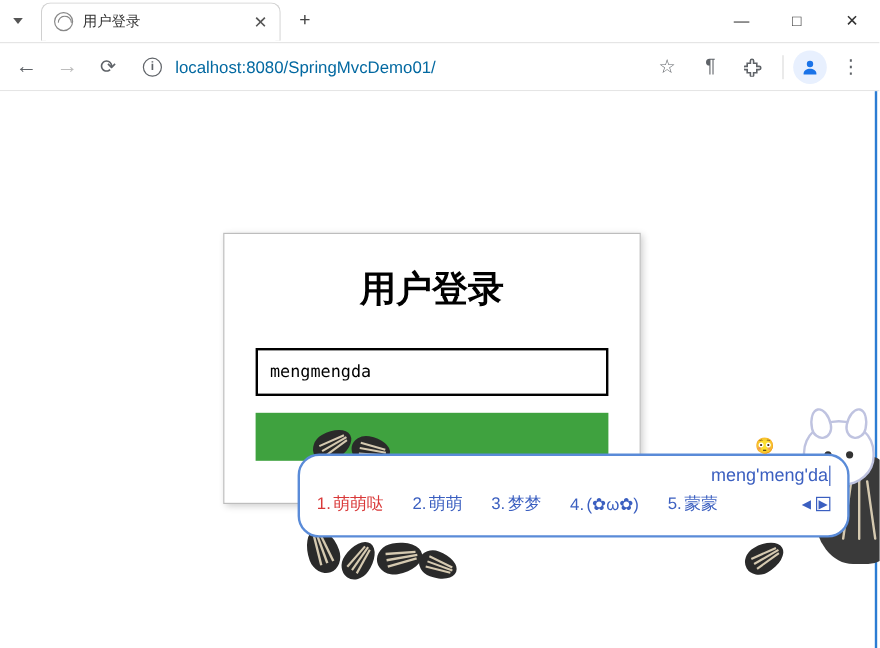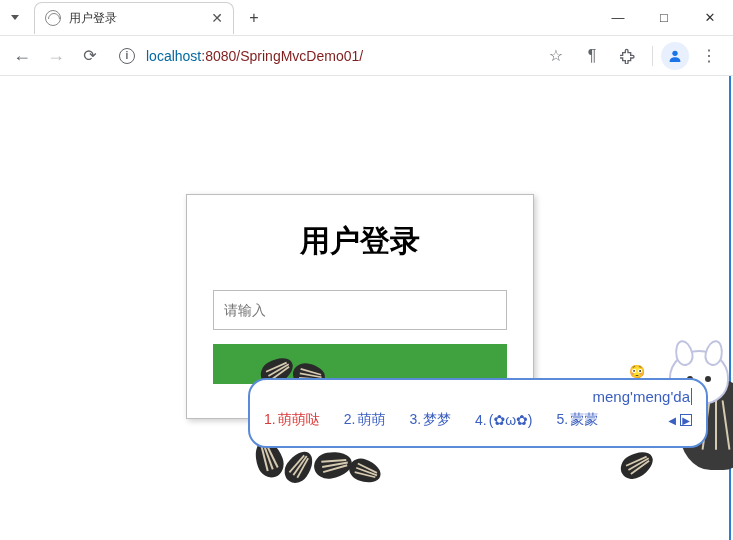--- a/index.html
+++ b/index.html
@@ -22,21 +22,21 @@
   .addrbar { height: 40px; display: flex; align-items: center; padding: 0 8px; gap: 6px; border-bottom: 1px solid #e5e5e5; }
   .nav-ico { width: 28px; height: 28px; display: flex; align-items: center; justify-content: center; color: #5f6368; border-radius: 50%; }
   .nav-ico.disabled { color: #bdbdbd; }
   .arrow-l, .arrow-r { font-size: 18px; }
   .reload { font-size: 16px; }
   .url-field { flex: 1; display: flex; align-items: center; height: 30px; margin: 0 6px; }
   .site-ico { width: 22px; height: 22px; display: flex; align-items: center; justify-content: center; color: #5f6368; margin-right: 8px; }
   .site-ico .circ-i { width: 16px; height: 16px; border: 1.5px solid #5f6368; border-radius: 50%; display: flex; align-items: center; justify-content: center; font-size: 10px; font-weight: bold; }
   .url-text { font-size: 14px; color: #202124; }
   .url-text .host { color: #0369a1; }
-  .url-text .port, .url-text .path { color: #7f1d1d; }
+  .url-text .port, .url-text .path { color: #0369a1; }
   .right-icons { display: flex; align-items: center; gap: 4px; }
   .tool-ico { width: 32px; height: 32px; display: flex; align-items: center; justify-content: center; color: #5f6368; font-size: 16px; border-radius: 50%; }
   .avatar { width: 28px; height: 28px; border-radius: 50%; background: #e8f0fe; display: flex; align-items: center; justify-content: center; }
   .avatar svg { fill: #1a73e8; }
   .divider { width: 1px; height: 20px; background: #ddd; margin: 0 4px; }
 
   
   .page { position: absolute; top: 76px; left: 0; right: 2px; bottom: 0; background: #fff; border-right: 2px solid #2b7cd3; }
   .login-card { position: absolute; left: 186px; top: 118px; width: 348px; background: #fff; border: 1px solid #bdbdbd; box-shadow: 2px 2px 6px rgba(0,0,0,0.2); padding: 26px 26px 30px 26px; }
   .login-title { text-align: center; font-size: 30px; font-weight: 900; font-family: "SimHei","Microsoft YaHei",sans-serif; color: #000; margin-bottom: 28px; }
@@ -141,21 +141,23 @@
     </div>
     <div class="tool-ico">
         <span>⋮</span>
       </div>
   </div>
 </div>
 
 <div class="page">
   <div class="login-card">
     <div class="login-title">用户登录</div>
-    <input class="login-input pwd" placeholder="请输入" style="">
+    <div style="position:relative;">
+      <input class="login-input" value="mengmengda" style="">
+    </div>
     <button class="login-btn"></button>
   </div>
   <div class="ibeam">I</div>
 </div>
 
 <div class="ime">
   <span class="emoji-above">😳</span>
   <div class="ime-input ime-caret">meng'meng'da</div>
   <div class="ime-cands">
     <span class="cand sel"><span class="num">1.</span><span>萌萌哒</span></span>

